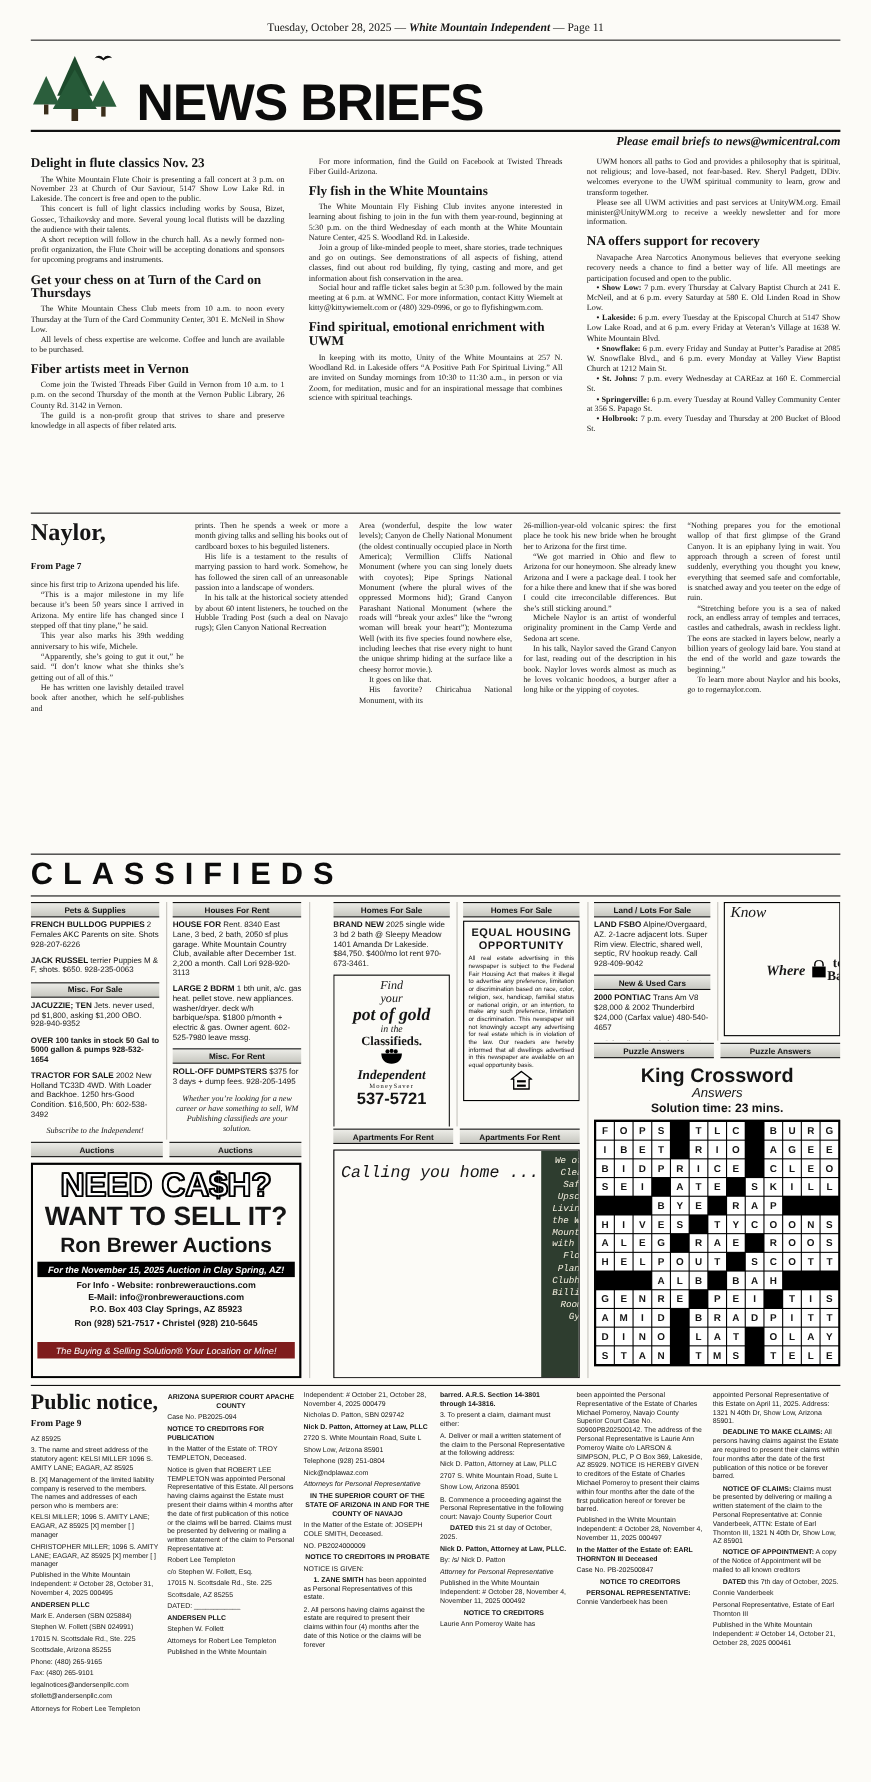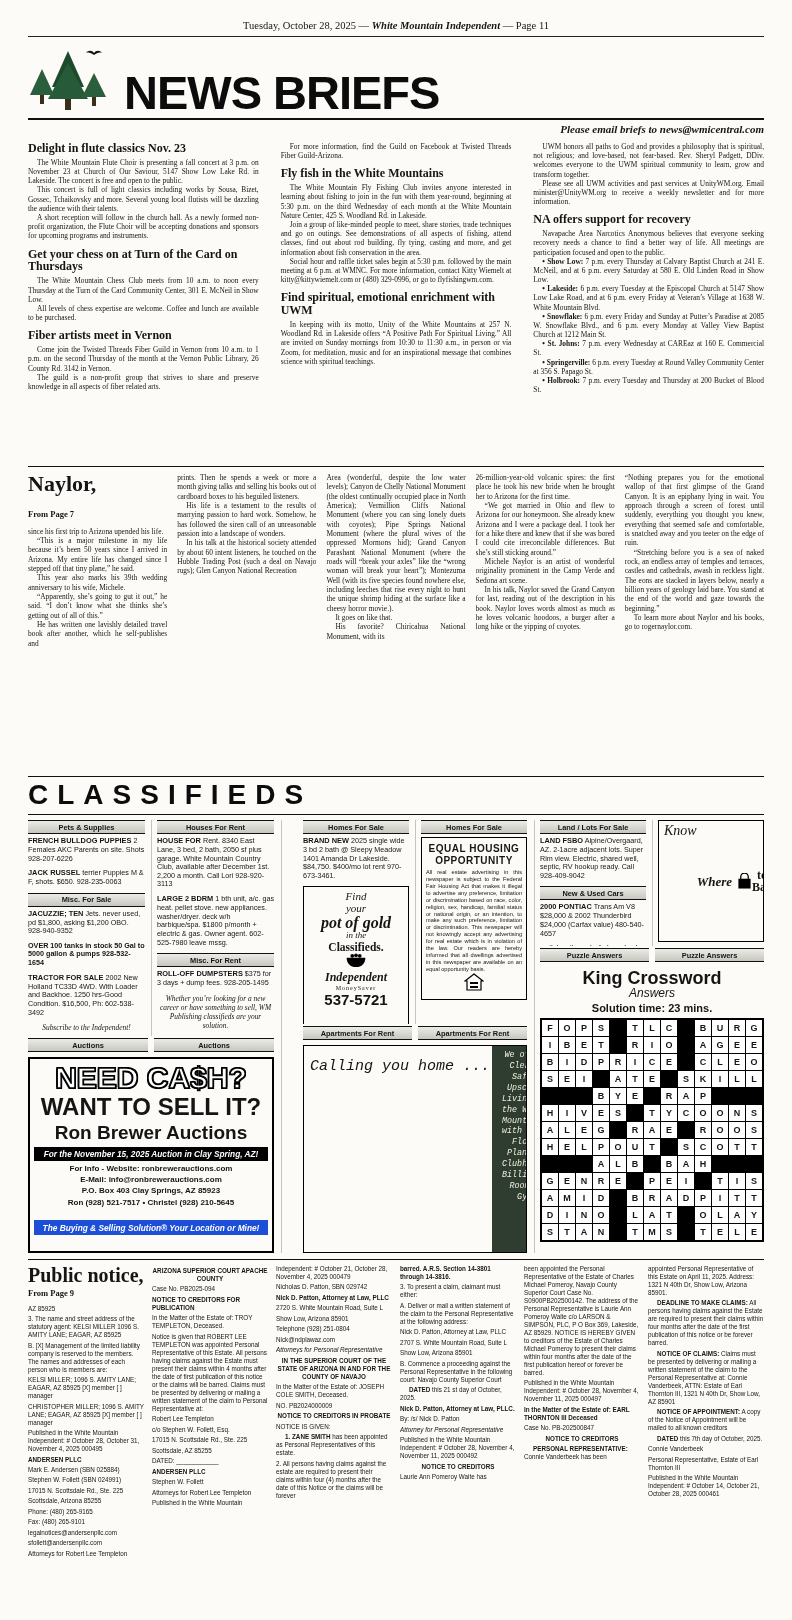--- a/index.html
+++ b/index.html
@@ -49,21 +49,21 @@
   .cls-note{font-family:"Liberation Serif",serif;font-size:7.4px;font-style:italic;margin:1px 0 6px;text-align:center}
   .bar-row{display:flex;gap:6px;margin:2px 0 3px}
   .bar-row .cat-bar{flex:1;margin-bottom:0}
   
   .ad-needcash{flex:1;border:2px solid #000;margin-top:2px;text-align:center;padding:4px 4px 16px;display:flex;flex-direction:column;overflow:hidden}
   .nc-line1{font-weight:900;font-size:30px;line-height:1;color:#fff;-webkit-text-stroke:1.4px #000;text-shadow:-1px -1px 0 #000,1px -1px 0 #000,-1px 1px 0 #000,1px 1px 0 #000}
   .nc-line2{font-weight:900;font-size:24px;line-height:1;margin-top:2px}
   .nc-company{font-weight:900;font-size:19px;margin:3px 0 1px}
   .nc-band{background:#000;color:#fff;font-size:8.3px;font-weight:bold;font-style:italic;padding:2px 0;margin:2px 0}
   .nc-info{font-size:8px;font-weight:bold;line-height:1.4}
-  .nc-footer{background:#1d4ed8;color:#fff;font-style:italic;font-size:8.3px;font-weight:bold;padding:2.5px 0;margin-top:auto}
+  .nc-footer{background:#7f1d1d;color:#fff;font-style:italic;font-size:8.3px;font-weight:normal;padding:2.5px 0;margin-top:auto}
   
   .ad-potgold{border:1px solid #000;height:147px;padding:4px 2px 2px;text-align:center;font-family:"Liberation Serif",serif;display:flex;flex-direction:column;align-items:center;overflow:hidden}
   .pg-line{font-style:italic;line-height:1.05}
   .pg-0,.pg-1{font-size:11px}
   .pg-2{font-size:16px;font-weight:bold}
   .pg-3{font-size:9px}
   .pg-4{font-size:11.5px;font-weight:bold;font-style:normal}
   .pg-brand{font-size:12px;font-weight:bold;font-style:italic;margin-top:2px}
   .pg-sub{font-size:6px;letter-spacing:1px}
   .pg-phone{font-size:15px;font-weight:900;font-family:"Liberation Sans",sans-serif}

